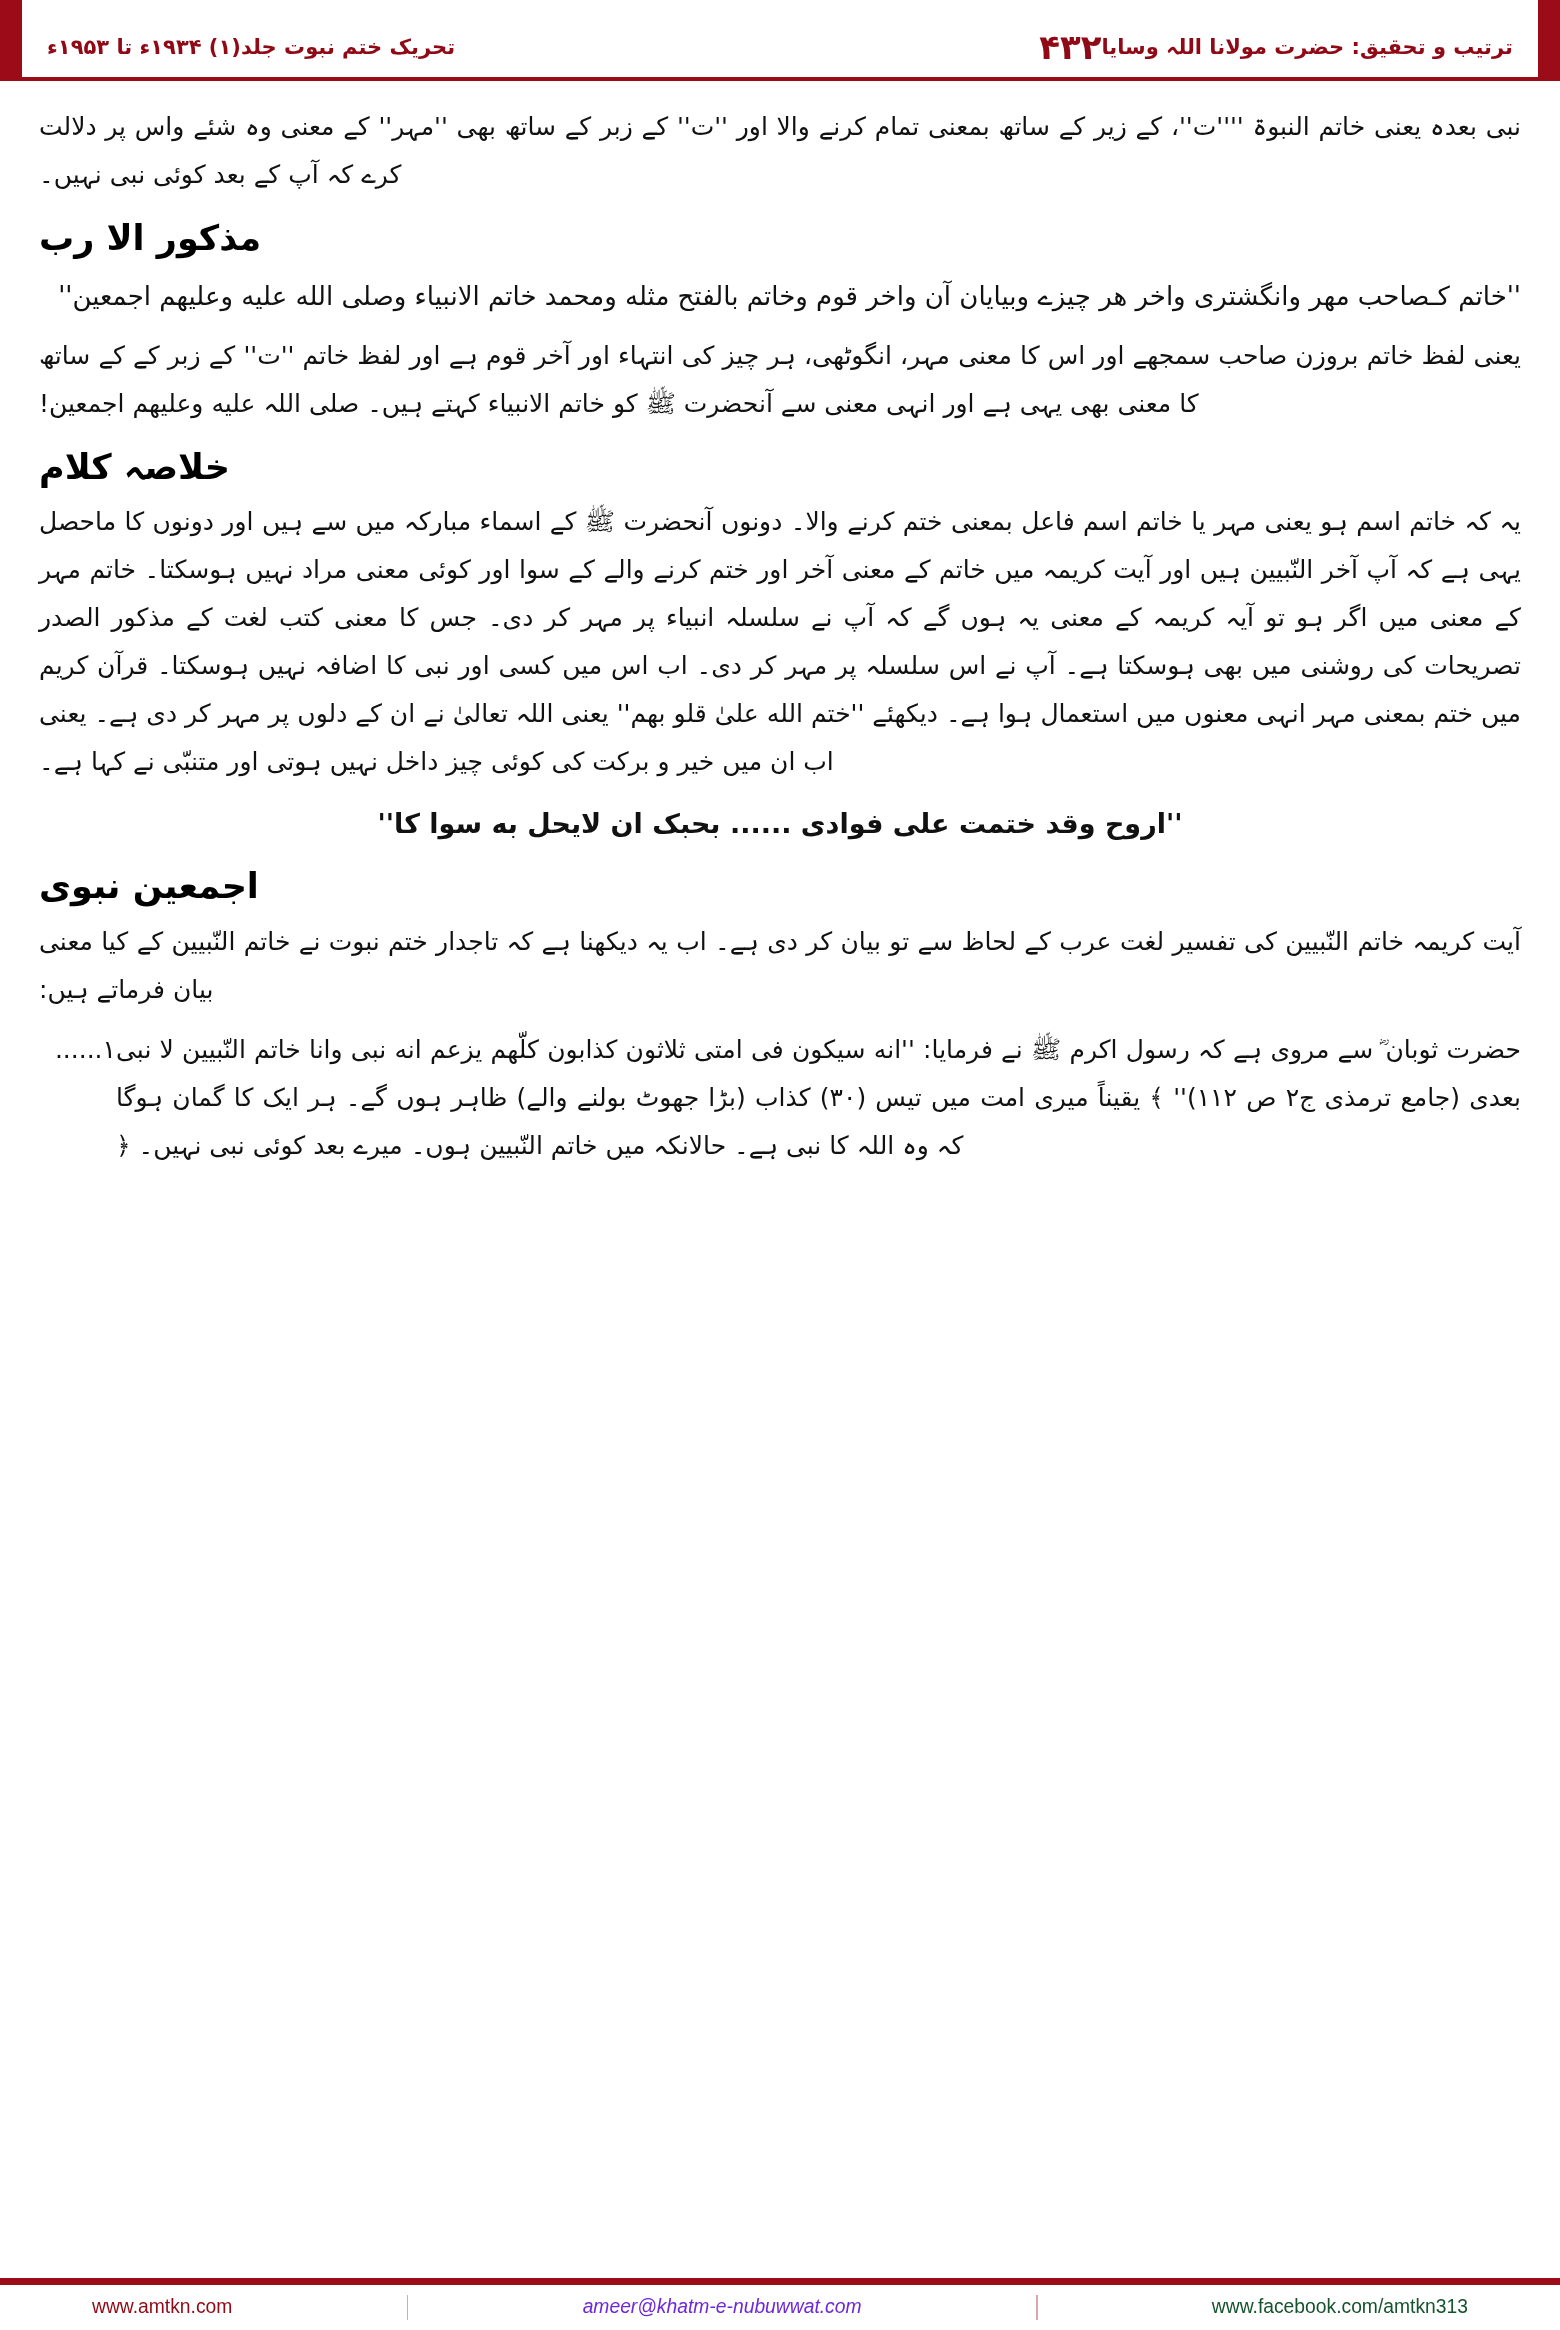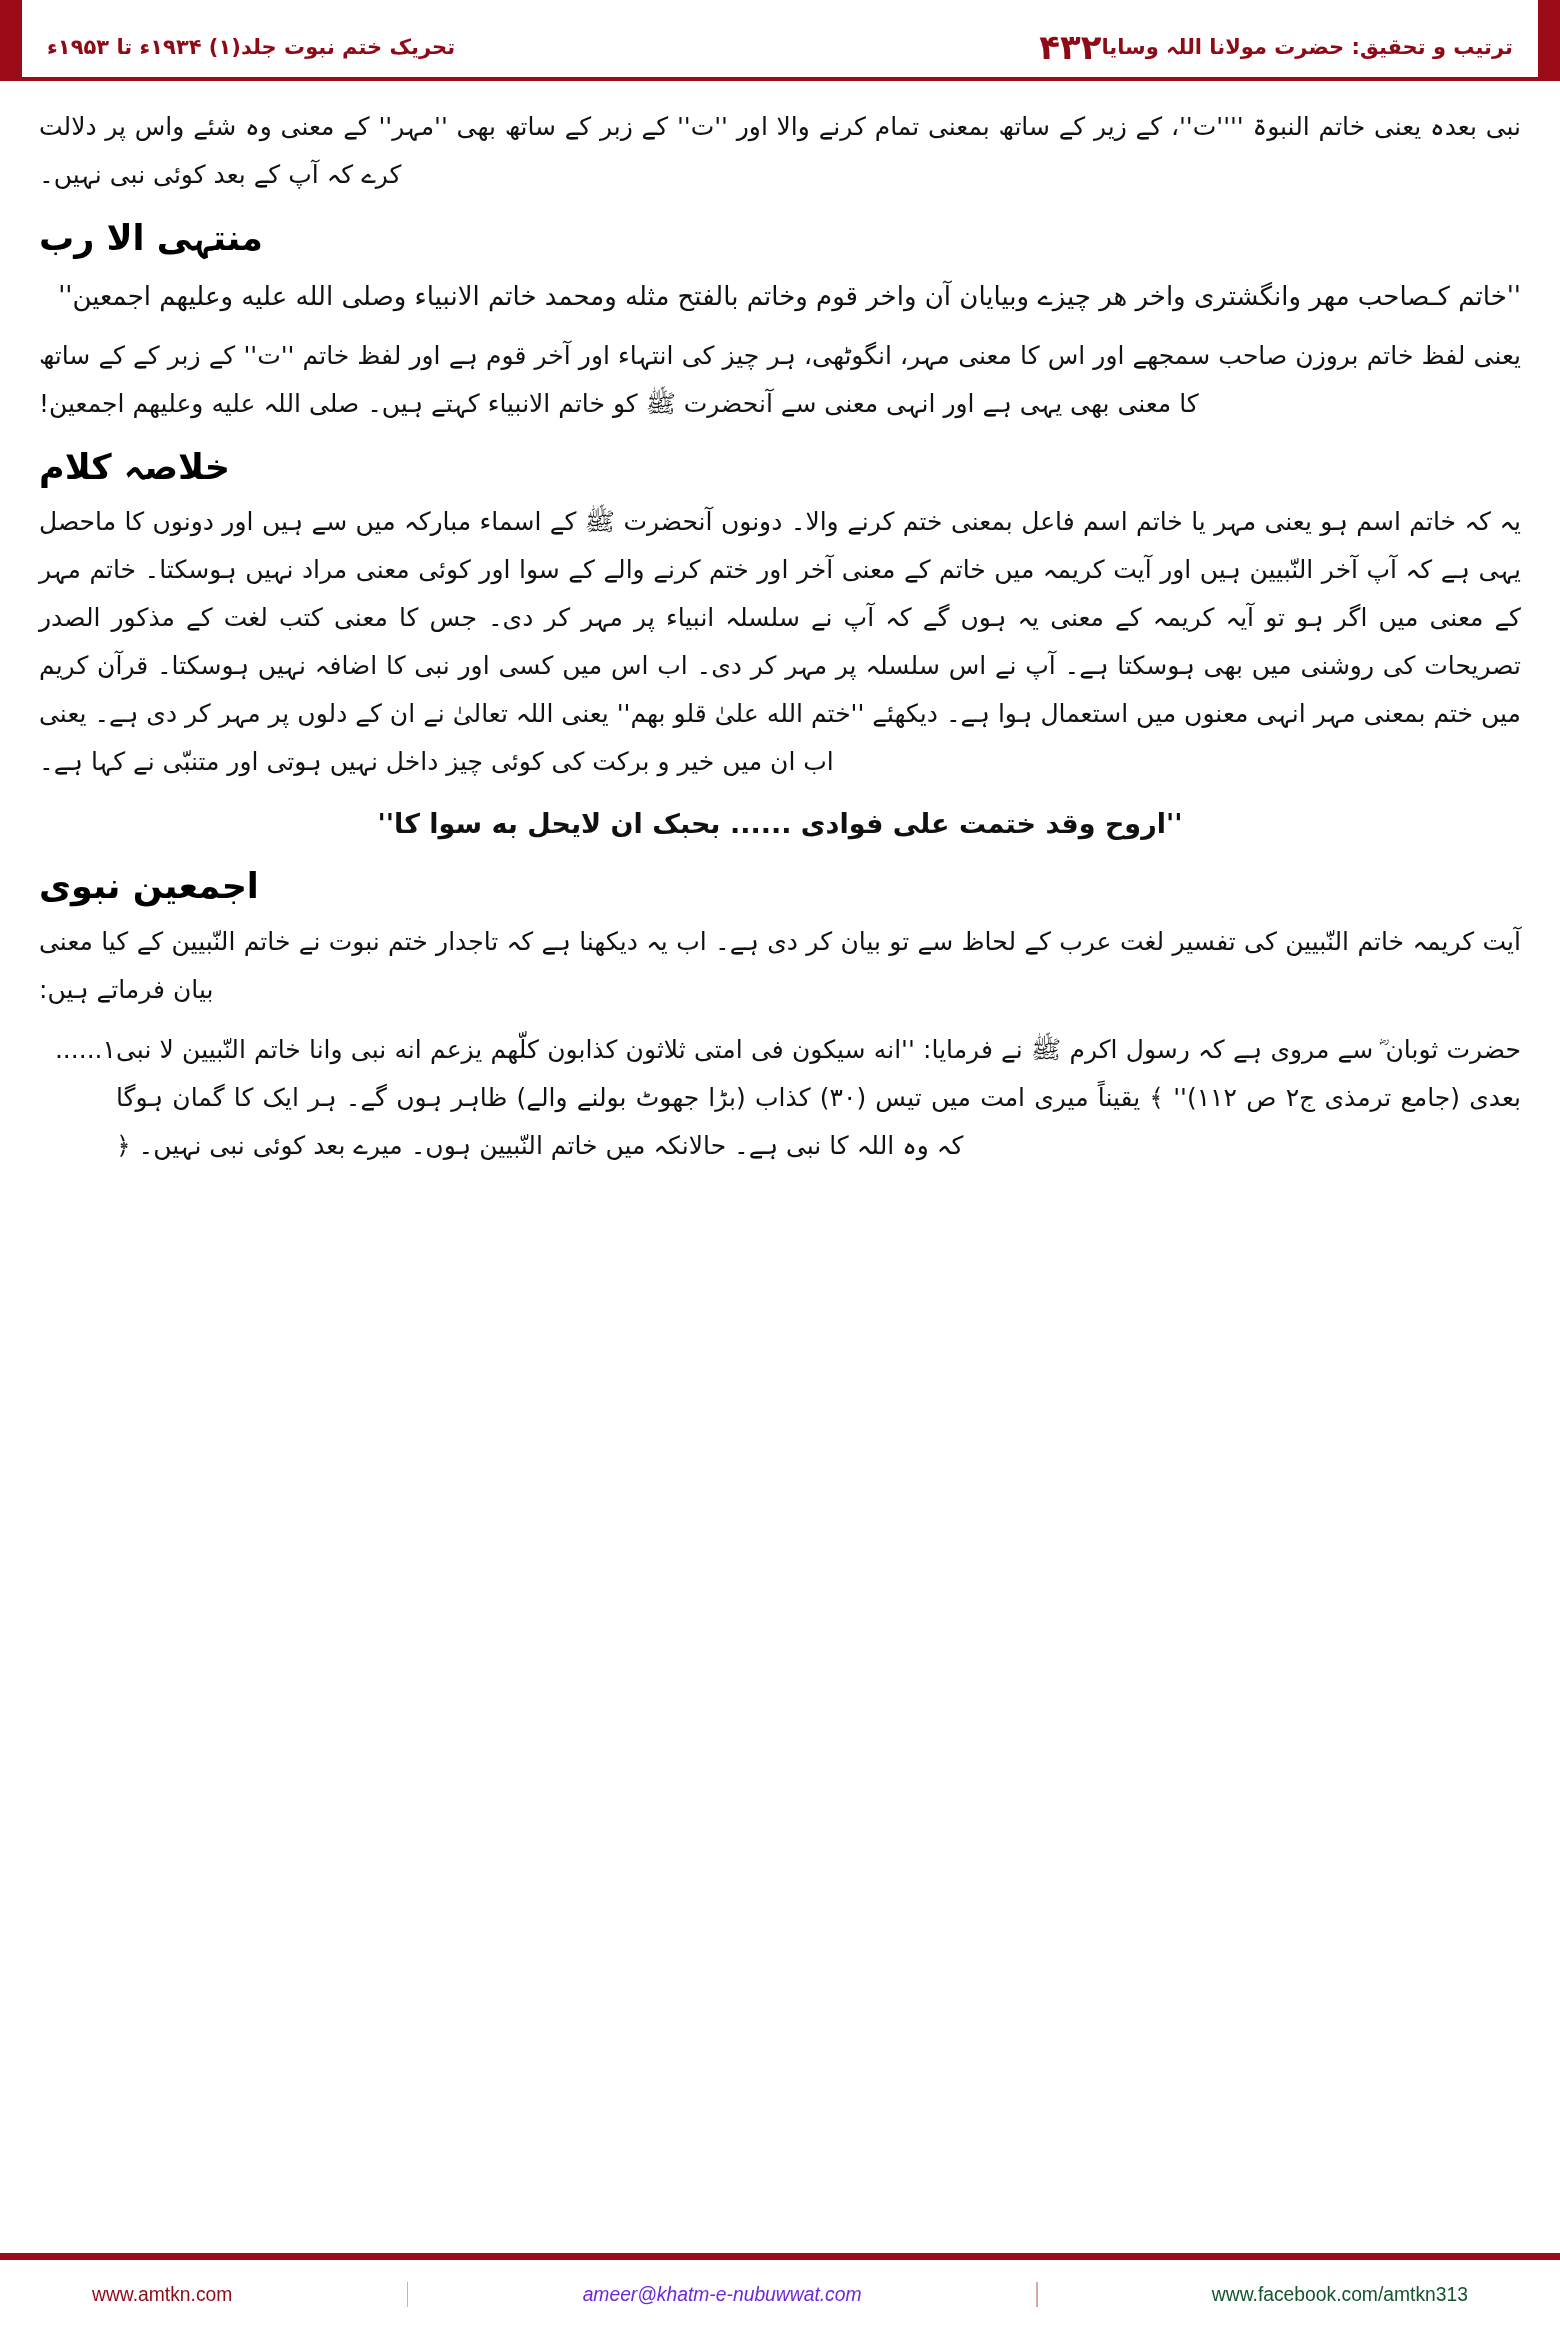--- a/index.html
+++ b/index.html
@@ -134,21 +134,21 @@
     text-decoration: none;
     font-family: "Liberation Sans", sans-serif;
     white-space: nowrap;
   }
   .footer-link.mid { color: #6d28d9; font-style: italic; }
   .footer-link.fb { color: #14532d; }
 
   .footer-wrap {
     flex: none;
     position: relative;
-    height: 77px;
+    height: 52px;
   }
   .footer-red-top {
     position: absolute;
     top: 0; left: 0; right: 0;
     height: 6.7px;
     background: #9b0b18;
   }
   .footer-row {
     position: absolute;
     top: 6.7px; left: 0; right: 0; bottom: 0;
@@ -174,21 +174,21 @@
   <div class="header-bar">
     <div class="header-right">ترتیب و تحقیق: حضرت مولانا اللہ وسایا</div>
     <div class="header-center">۴۳۲</div>
     <div class="header-left">تحریک ختم نبوت جلد(۱) ۱۹۳۴ء تا ۱۹۵۳ء</div>
   </div>
 
   <div class="content">
 
     <p class="para">نبی بعدہ یعنی خاتم النبوۃ ''''ت''، کے زیر کے ساتھ بمعنی تمام کرنے والا اور ''ت'' کے زبر کے ساتھ بھی ''مہر'' کے معنی وہ شئے واس پر دلالت کرے کہ آپ کے بعد کوئی نبی نہیں۔</p>
 
-    <h2 class="heading">منتہی الا رب</h2>
+    <h2 class="heading">مذکور الا رب</h2>
 
     <p class="arabic-block">''خاتم کـصاحب مهر وانگشتری واخر هر چیزے وبیایان آن واخر قوم وخاتم بالفتح مثله ومحمد خاتم الانبیاء وصلی الله علیه وعلیهم اجمعین''</p>
 
     <p class="para">یعنی لفظ خاتم بروزن صاحب سمجھے اور اس کا معنی مہر، انگوٹھی، ہر چیز کی انتہاء اور آخر قوم ہے اور لفظ خاتم ''ت'' کے زبر کے کے ساتھ کا معنی بھی یہی ہے اور انہی معنی سے آنحضرت ﷺ کو خاتم الانبیاء کہتے ہیں۔ صلی اللہ علیه وعلیهم اجمعین!</p>
 
     <h2 class="heading">خلاصہ کلام</h2>
 
     <p class="para">یہ کہ خاتم اسم ہو یعنی مہر یا خاتم اسم فاعل بمعنی ختم کرنے والا۔ دونوں آنحضرت ﷺ کے اسماء مبارکہ میں سے ہیں اور دونوں کا ماحصل یہی ہے کہ آپ آخر النّبیین ہیں اور آیت کریمہ میں خاتم کے معنی آخر اور ختم کرنے والے کے سوا اور کوئی معنی مراد نہیں ہوسکتا۔ خاتم مہر کے معنی میں اگر ہو تو آیہ کریمہ کے معنی یہ ہوں گے کہ آپ نے سلسلہ انبیاء پر مہر کر دی۔ جس کا معنی کتب لغت کے مذکور الصدر تصریحات کی روشنی میں بھی ہوسکتا ہے۔ آپ نے اس سلسلہ پر مہر کر دی۔ اب اس میں کسی اور نبی کا اضافہ نہیں ہوسکتا۔ قرآن کریم میں ختم بمعنی مہر انہی معنوں میں استعمال ہوا ہے۔ دیکھئے ''ختم الله علیٰ قلو بهم'' یعنی اللہ تعالیٰ نے ان کے دلوں پر مہر کر دی ہے۔ یعنی اب ان میں خیر و برکت کی کوئی چیز داخل نہیں ہوتی اور متنبّی نے کہا ہے۔</p>
 
     <p class="quote-center">''اروح وقد ختمت علی فوادی ...... بحبک ان لایحل به سوا کا''</p>

